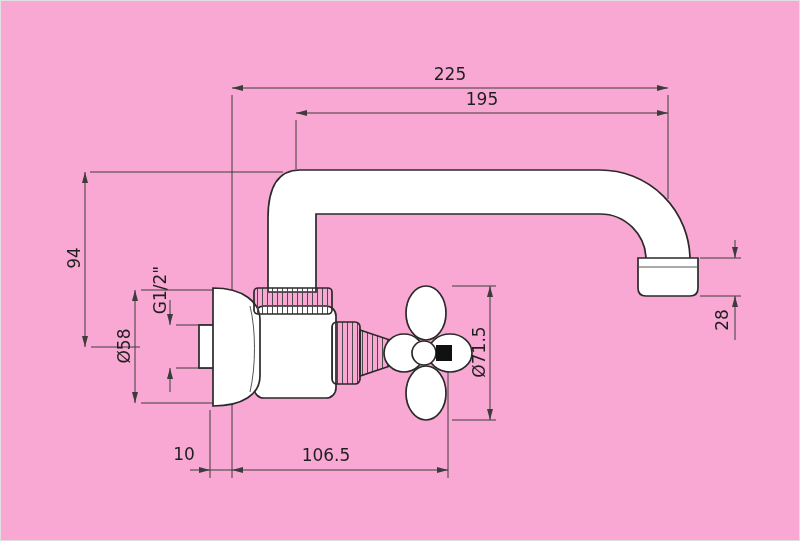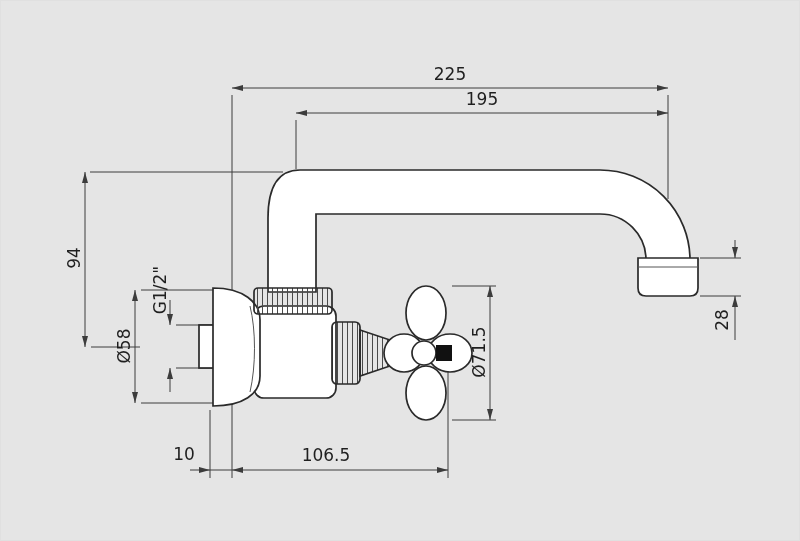--- a/index.html
+++ b/index.html
@@ -5,21 +5,21 @@
   html, body {
     margin: 0;
     padding: 0;
     background: #ffffff;
     font-family: "DejaVu Sans", "Liberation Sans", sans-serif;
   }
   .canvas {
     position: relative;
     width: 800px;
     height: 541px;
-    background: #e5e5e5;
+    background: #f9a8d4;
     box-shadow: inset 0 0 0 1px #e0e0e0;
     overflow: hidden;
   }
   svg text {
     font-family: "DejaVu Sans", "Liberation Sans", sans-serif;
     font-size: 17px;
     fill: #1f1f1f;
   }
   .objline { stroke: #2a2a2a; stroke-width: 1.7; fill: #ffffff; }
   .dimline { stroke: #3c3c3c; stroke-width: 1; fill: none; }

